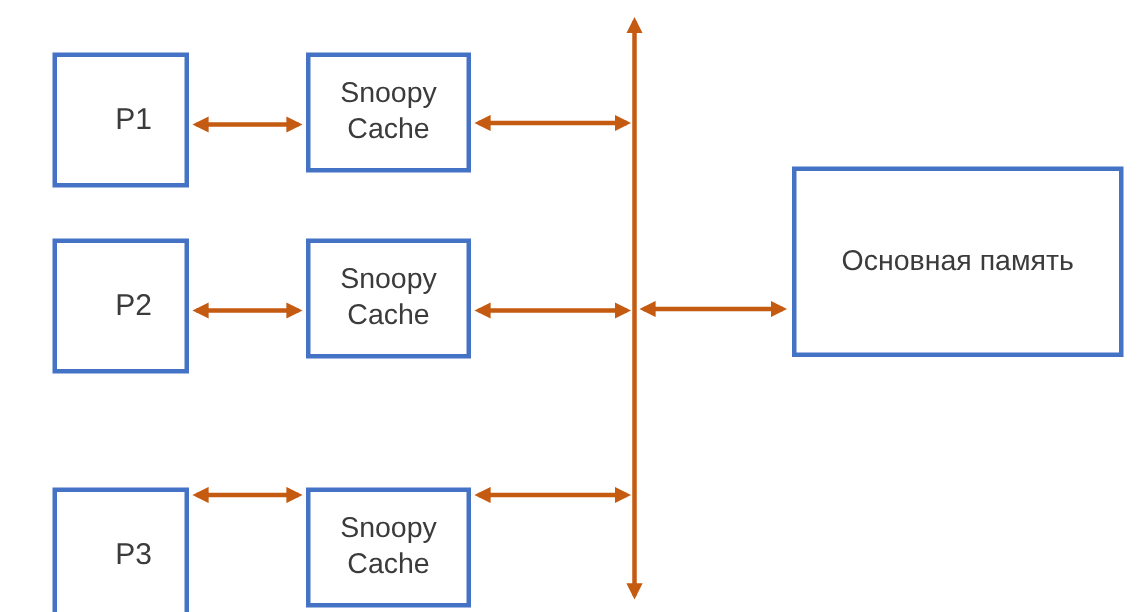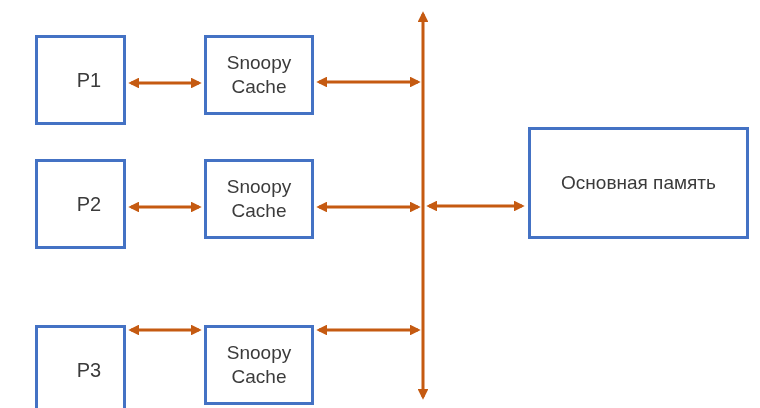--- a/index.html
+++ b/index.html
@@ -41,22 +41,22 @@
     font-size: 19px;
     line-height: 1.25;
   }
   .box .lbl { display: block; padding: 0 4px; }
   .proc  { left: 35px;  width: 91px;  height: 90px; font-size: 20px; padding-left: 17px; }
   .cache { left: 204px; width: 110px; height: 80px; }
   .proc.r1, .cache.r1 { top: 35px; }
   .proc.r2, .cache.r2 { top: 159px; text-align: center; }
   .proc.r3, .cache.r3 { top: 285px; margin-top: 40px; }
   .memory {
-    left: 528px; top: 127px;
-    width: 221px; height: 112px;
+    left: 528px; top: 111px;
+    width: 221px; height: 127px;
     font-size: 19px;
   }
 </style>
 </head>
 <body>
 
 <div class="stage">
 
   <svg class="arrows" viewBox="0 0 760 408" xmlns="http://www.w3.org/2000/svg">
     <defs>

